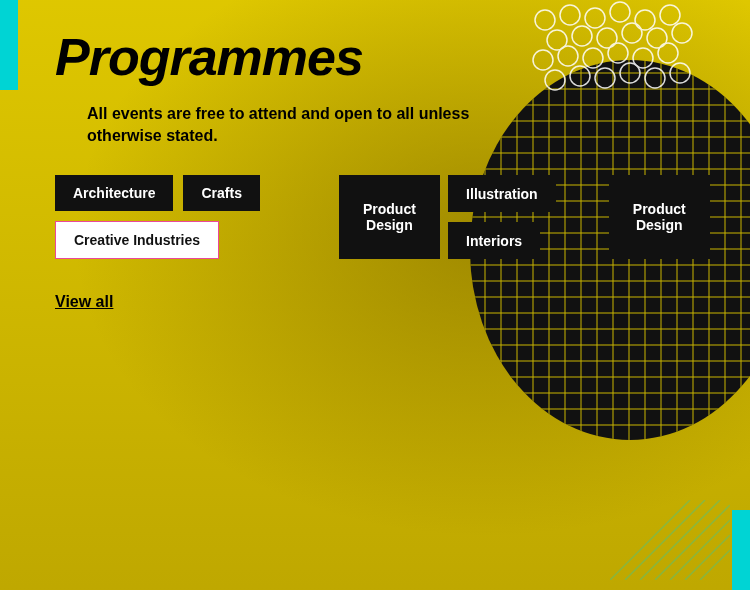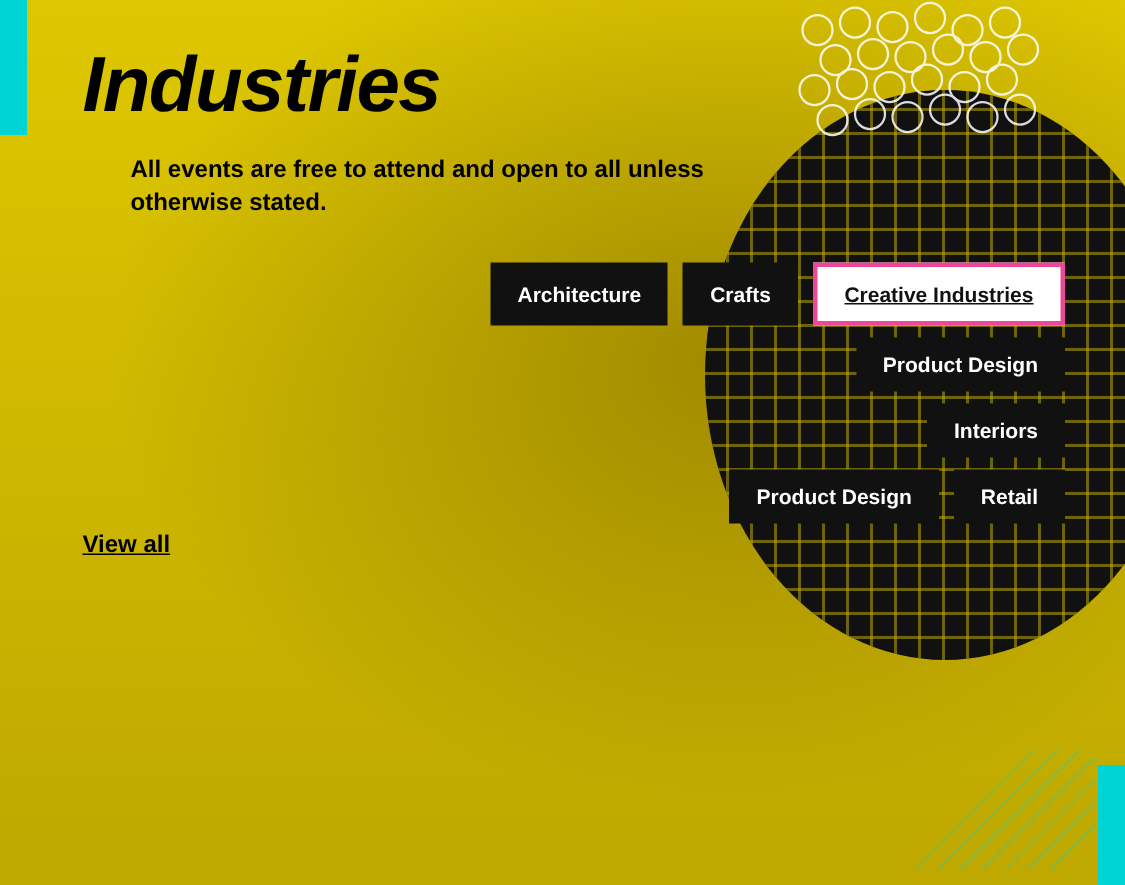--- a/index.html
+++ b/index.html
@@ -129,23 +129,22 @@
       font-weight: 700;
       color: #000;
       line-height: 1.4;
       max-width: 420px;
       margin-bottom: 28px;
       margin-left: 32px;
     }
 
     .tags-grid {
       display: flex;
-      flex-direction: column;
+      flex-direction: row;
       gap: 8px;
-      align-items: flex-end;
     }
 
     .tags-row {
       display: flex;
       gap: 10px;
       flex-wrap: wrap;
     }
 
     .tag {
       display: inline-block;
@@ -158,27 +157,26 @@
     }
 
     .tag-dark {
       background: #111;
       color: #fff;
     }
 
     .tag-light {
       background: #fff;
       color: #111;
-      border: 3px solid #ec4899;
-      text-decoration: underline;
+      border: 1px solid #ec4899;
     }
 
     .view-all-link {
       display: inline-block;
-      margin-top: 6px;
+      margin-top: 34px;
       font-size: 16px;
       font-weight: 700;
       color: #000;
       text-decoration: underline;
       cursor: pointer;
       font-family: inherit;
       background: none;
       border: none;
     }
 
@@ -241,43 +239,43 @@
       <line x1="75" y1="80" x2="120" y2="35"></line>
       <line x1="90" y1="80" x2="120" y2="50"></line>
     </g>
   </svg>
 
   <div class="cyan-bar-top"></div>
   <div class="cyan-bar-bottom-right"></div>
 
   <div class="content">
 
-    <h1 class="title">Industries</h1>
+    <h1 class="title">Programmes</h1>
 
     <p class="subtitle">All events are free to attend and open to all unless otherwise stated.</p>
 
     <div class="tags-grid">
 
       <div class="tags-row">
         <button class="tag tag-dark">Architecture</button>
         <button class="tag tag-dark">Crafts</button>
         <button class="tag tag-light">Creative Industries</button>
       </div>
 
       <div class="tags-row">
         <button class="tag tag-dark">Product Design</button>
       </div>
 
       <div class="tags-row">
+        <button class="tag tag-dark">Illustration</button>
         <button class="tag tag-dark">Interiors</button>
       </div>
 
       <div class="tags-row">
         <button class="tag tag-dark">Product Design</button>
-        <button class="tag tag-dark">Retail</button>
       </div>
 
     </div>
 
     <button class="view-all-link">View all</button>
 
   </div>
 
 </div>
 

